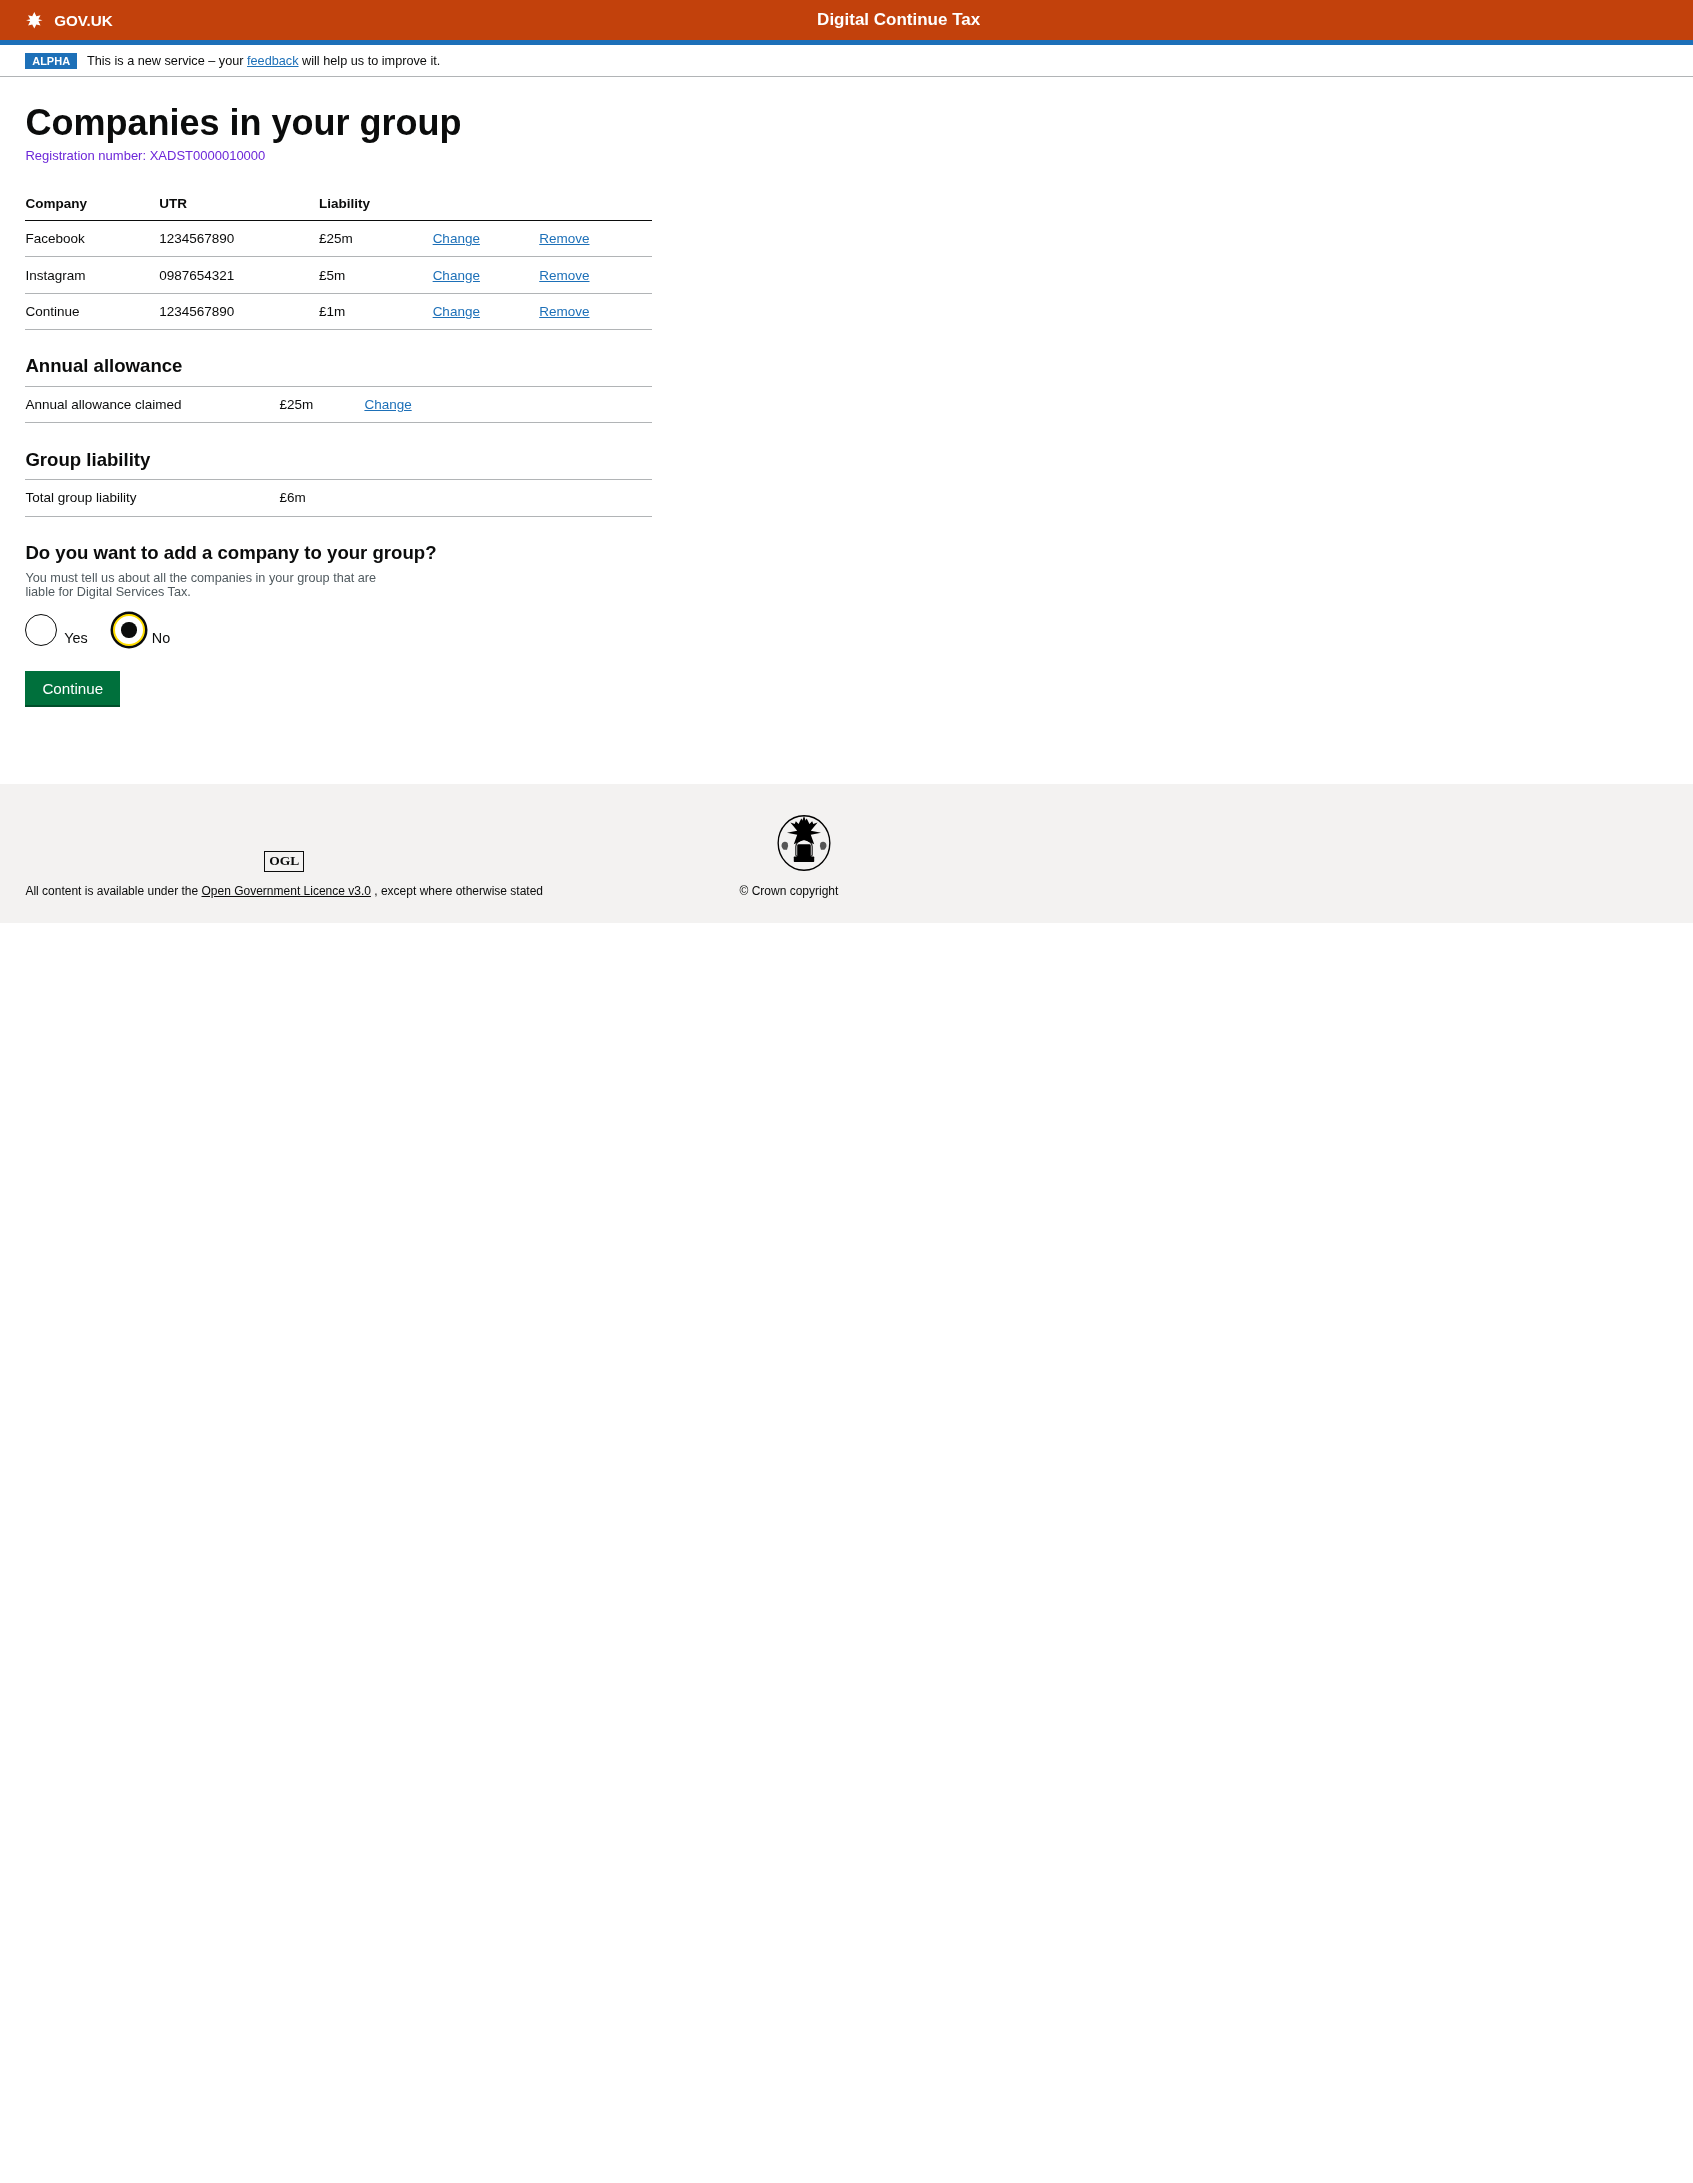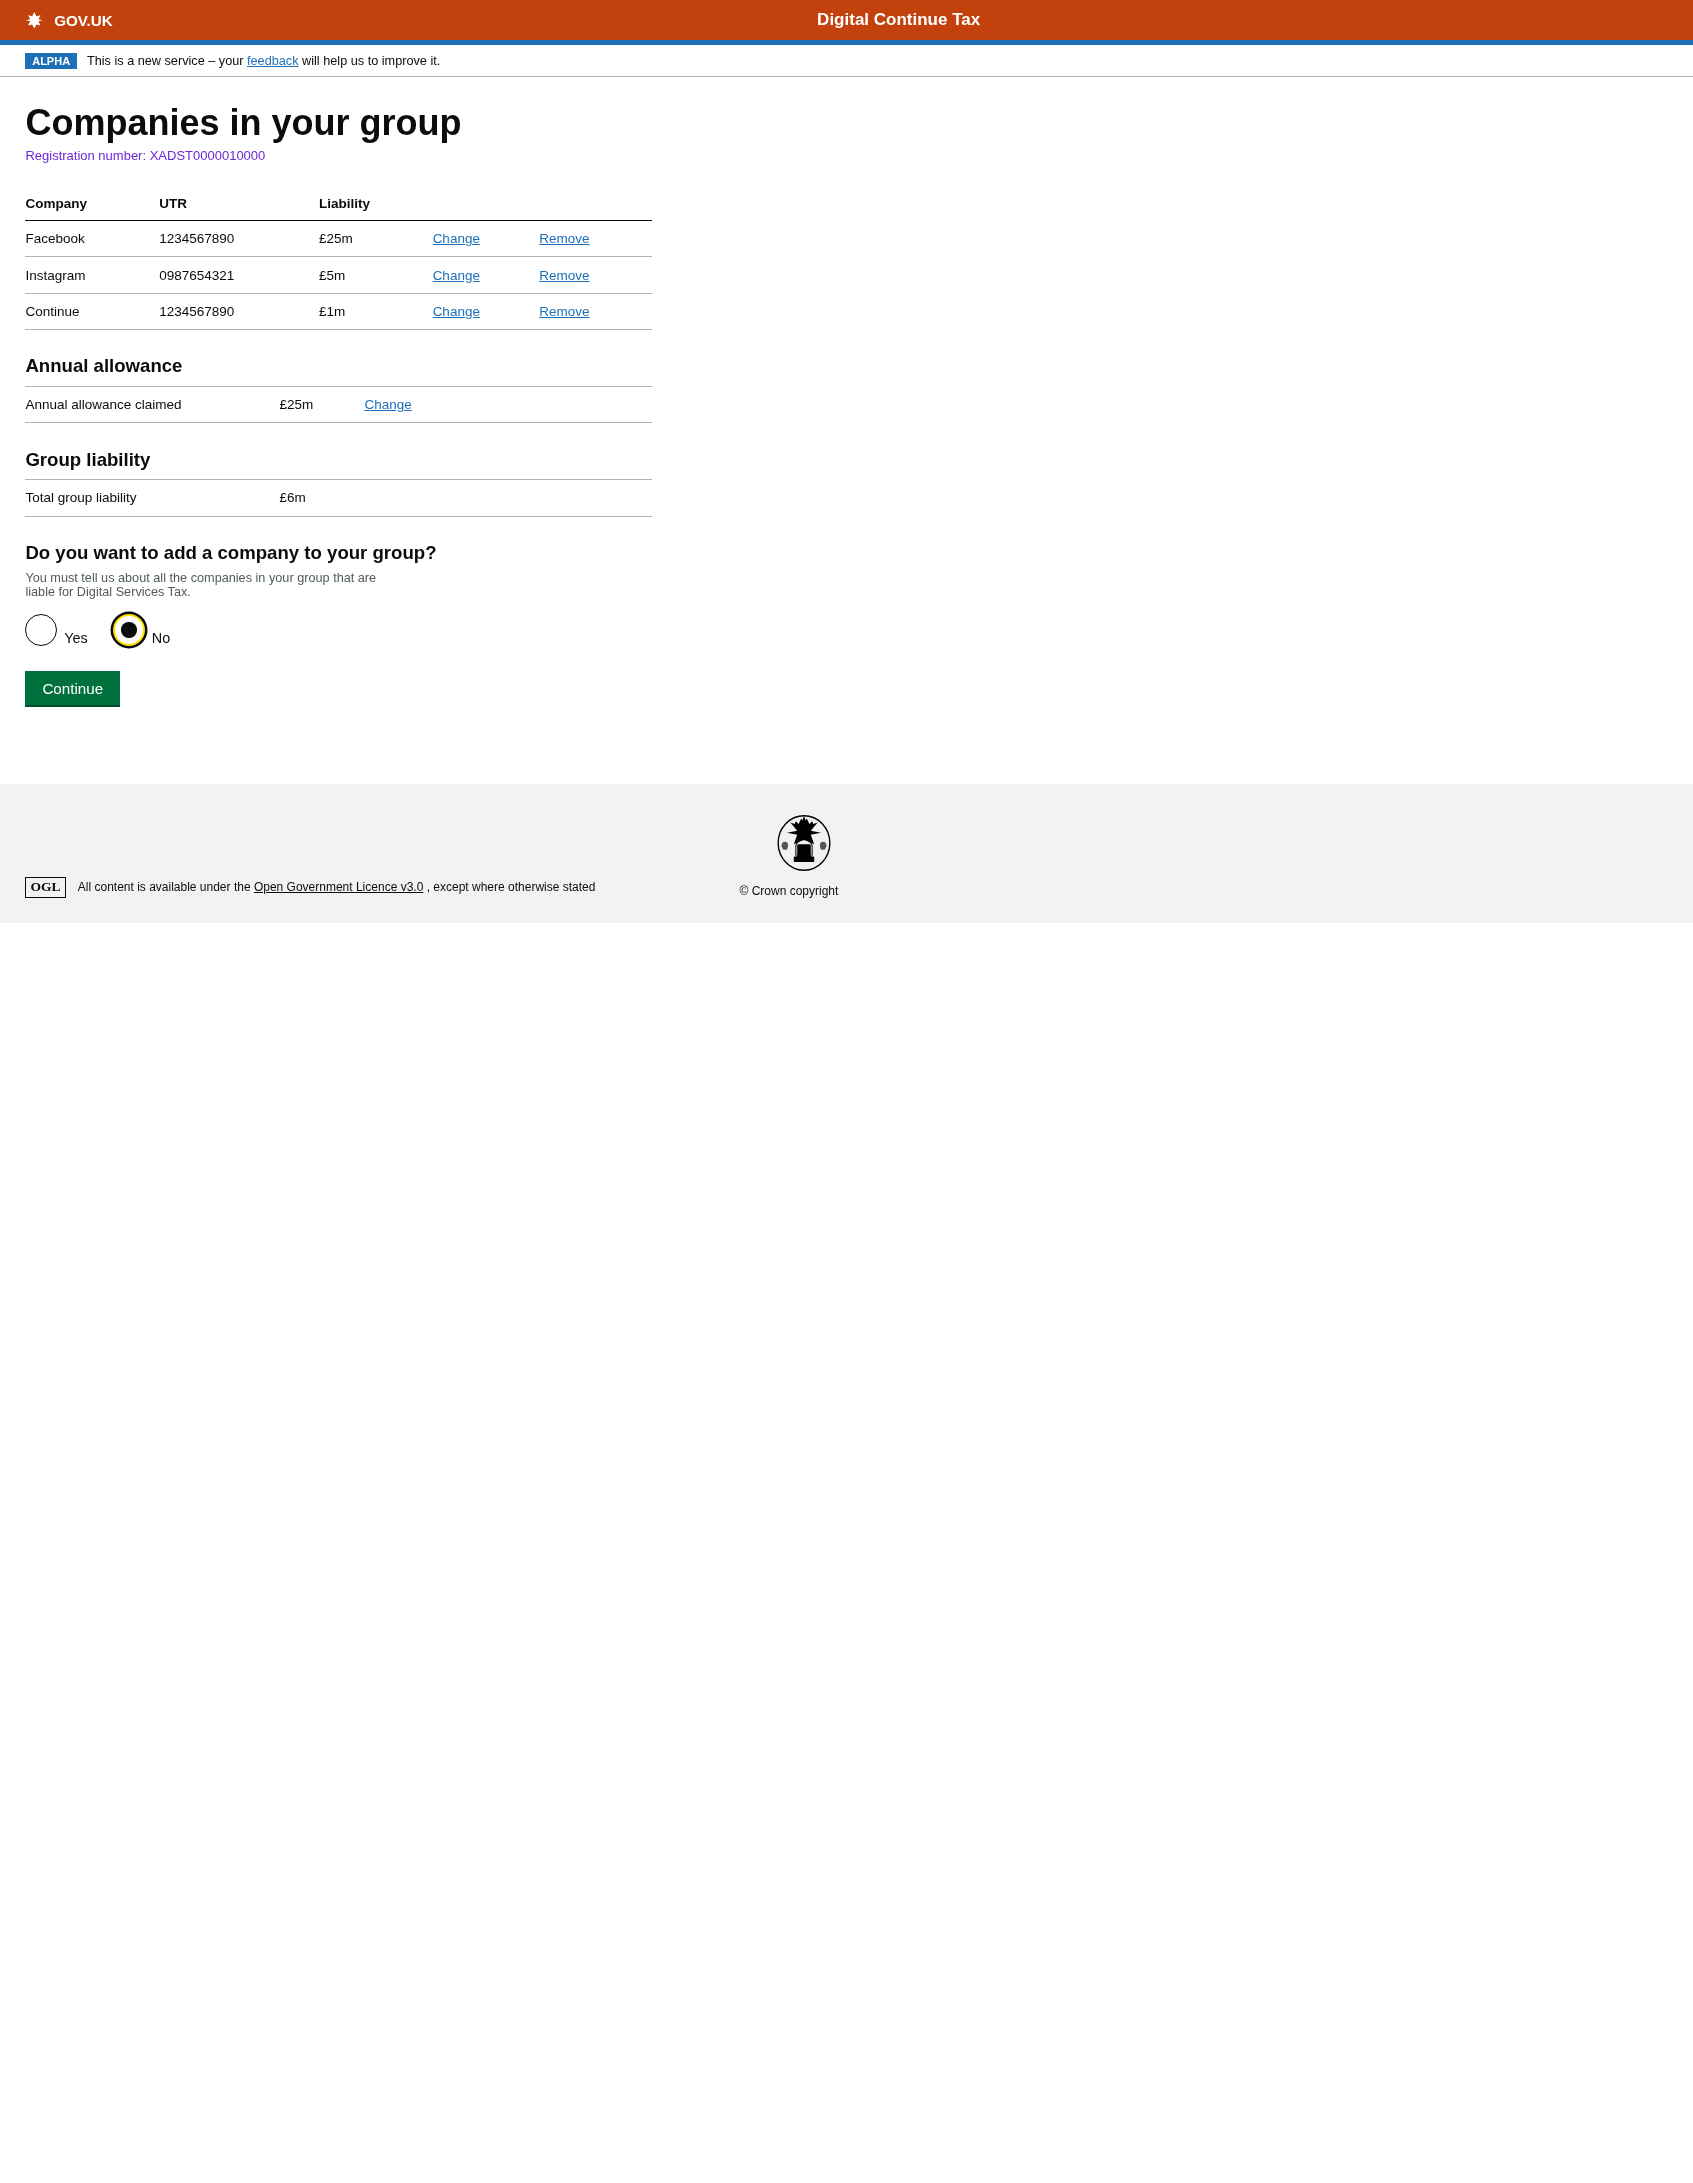--- a/index.html
+++ b/index.html
@@ -200,20 +200,21 @@
       max-width: 813px;
       display: flex;
       align-items: flex-end;
       justify-content: space-between;
     }
     .footer-left {
       display: flex;
       align-items: center;
       gap: 12px;
       font-size: 12px;
+      flex-direction: column;
     }
     .footer-left a {
       color: #0b0c0c;
       text-decoration: underline;
     }
     .ogl-logo {
       font-weight: bold;
       font-size: 13.5px;
       color: #0b0c0c;
       border: 1.7px solid #0b0c0c;

